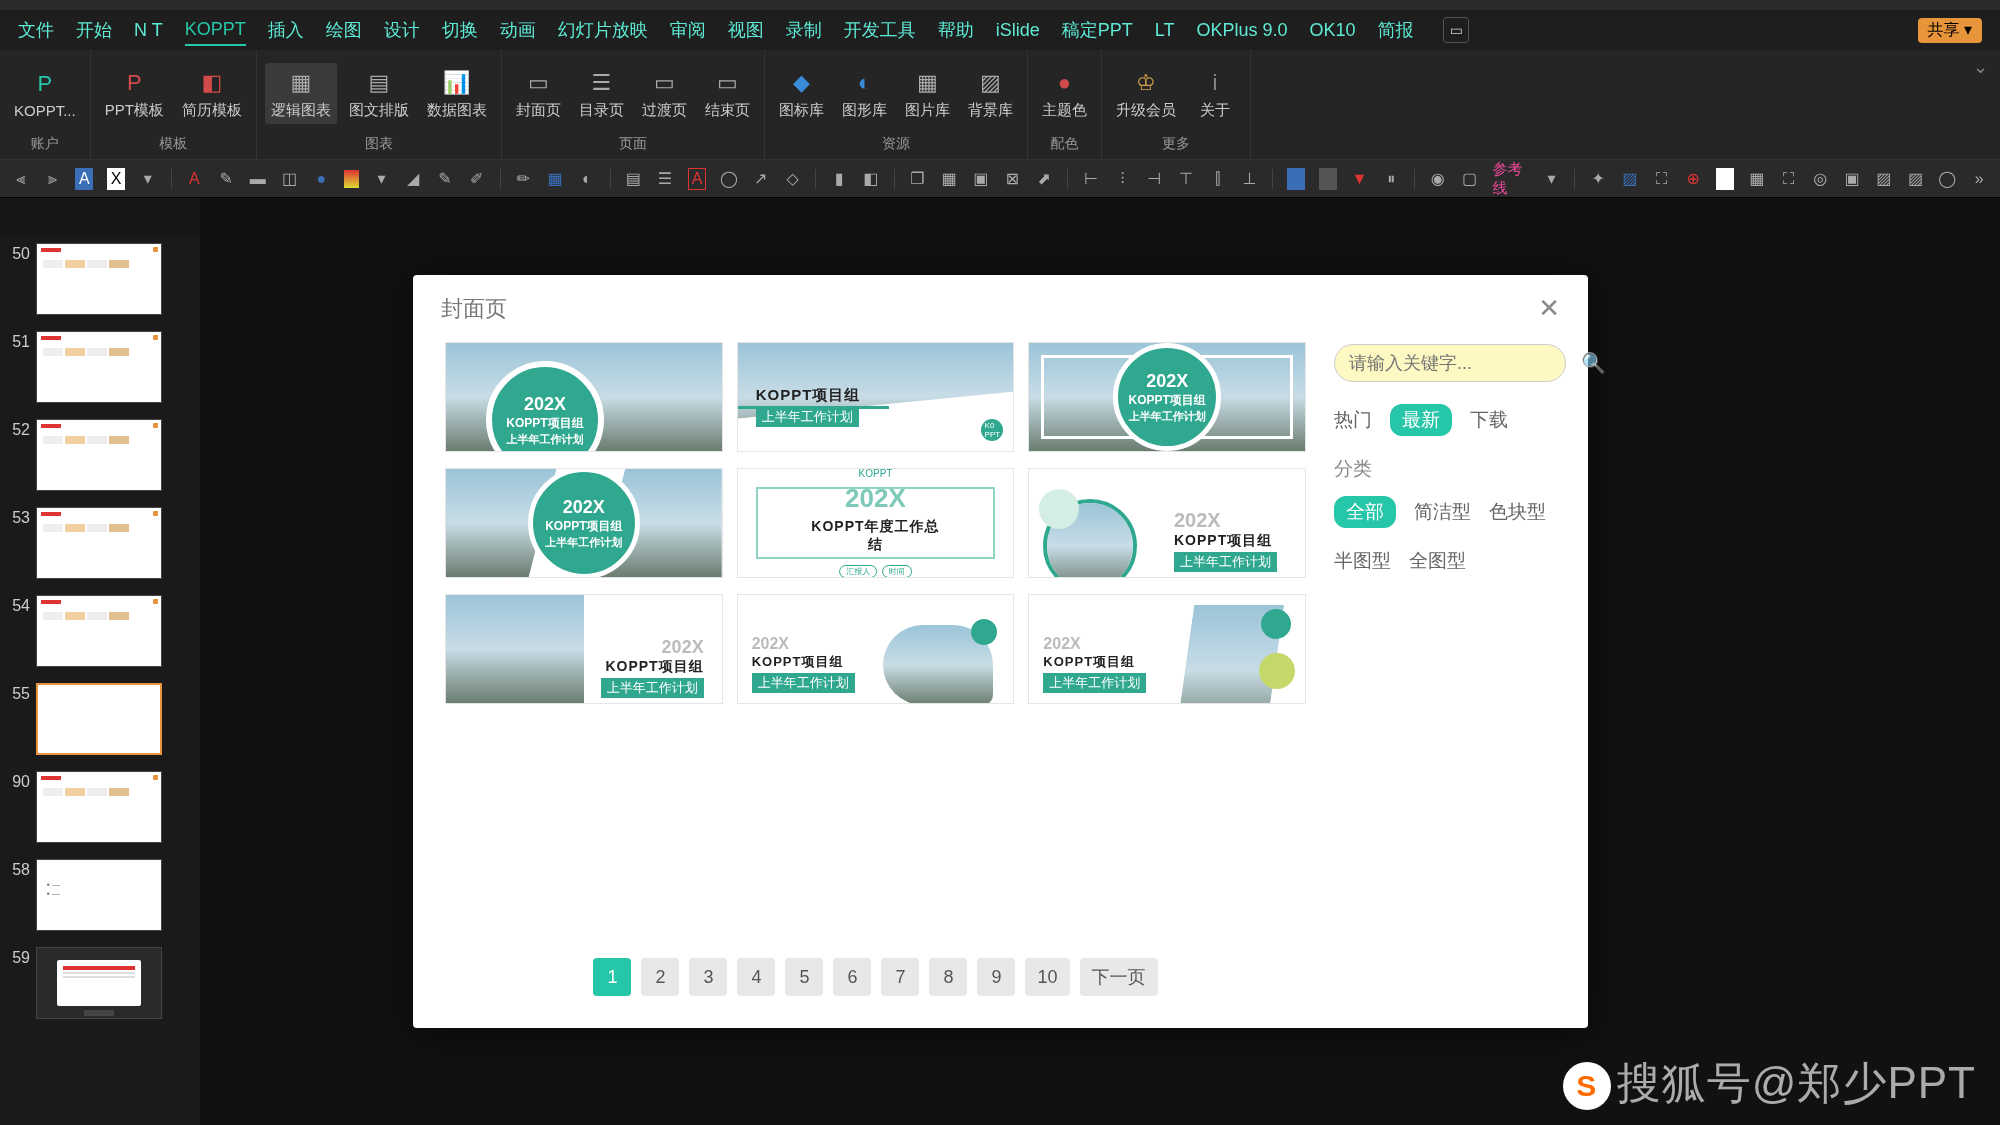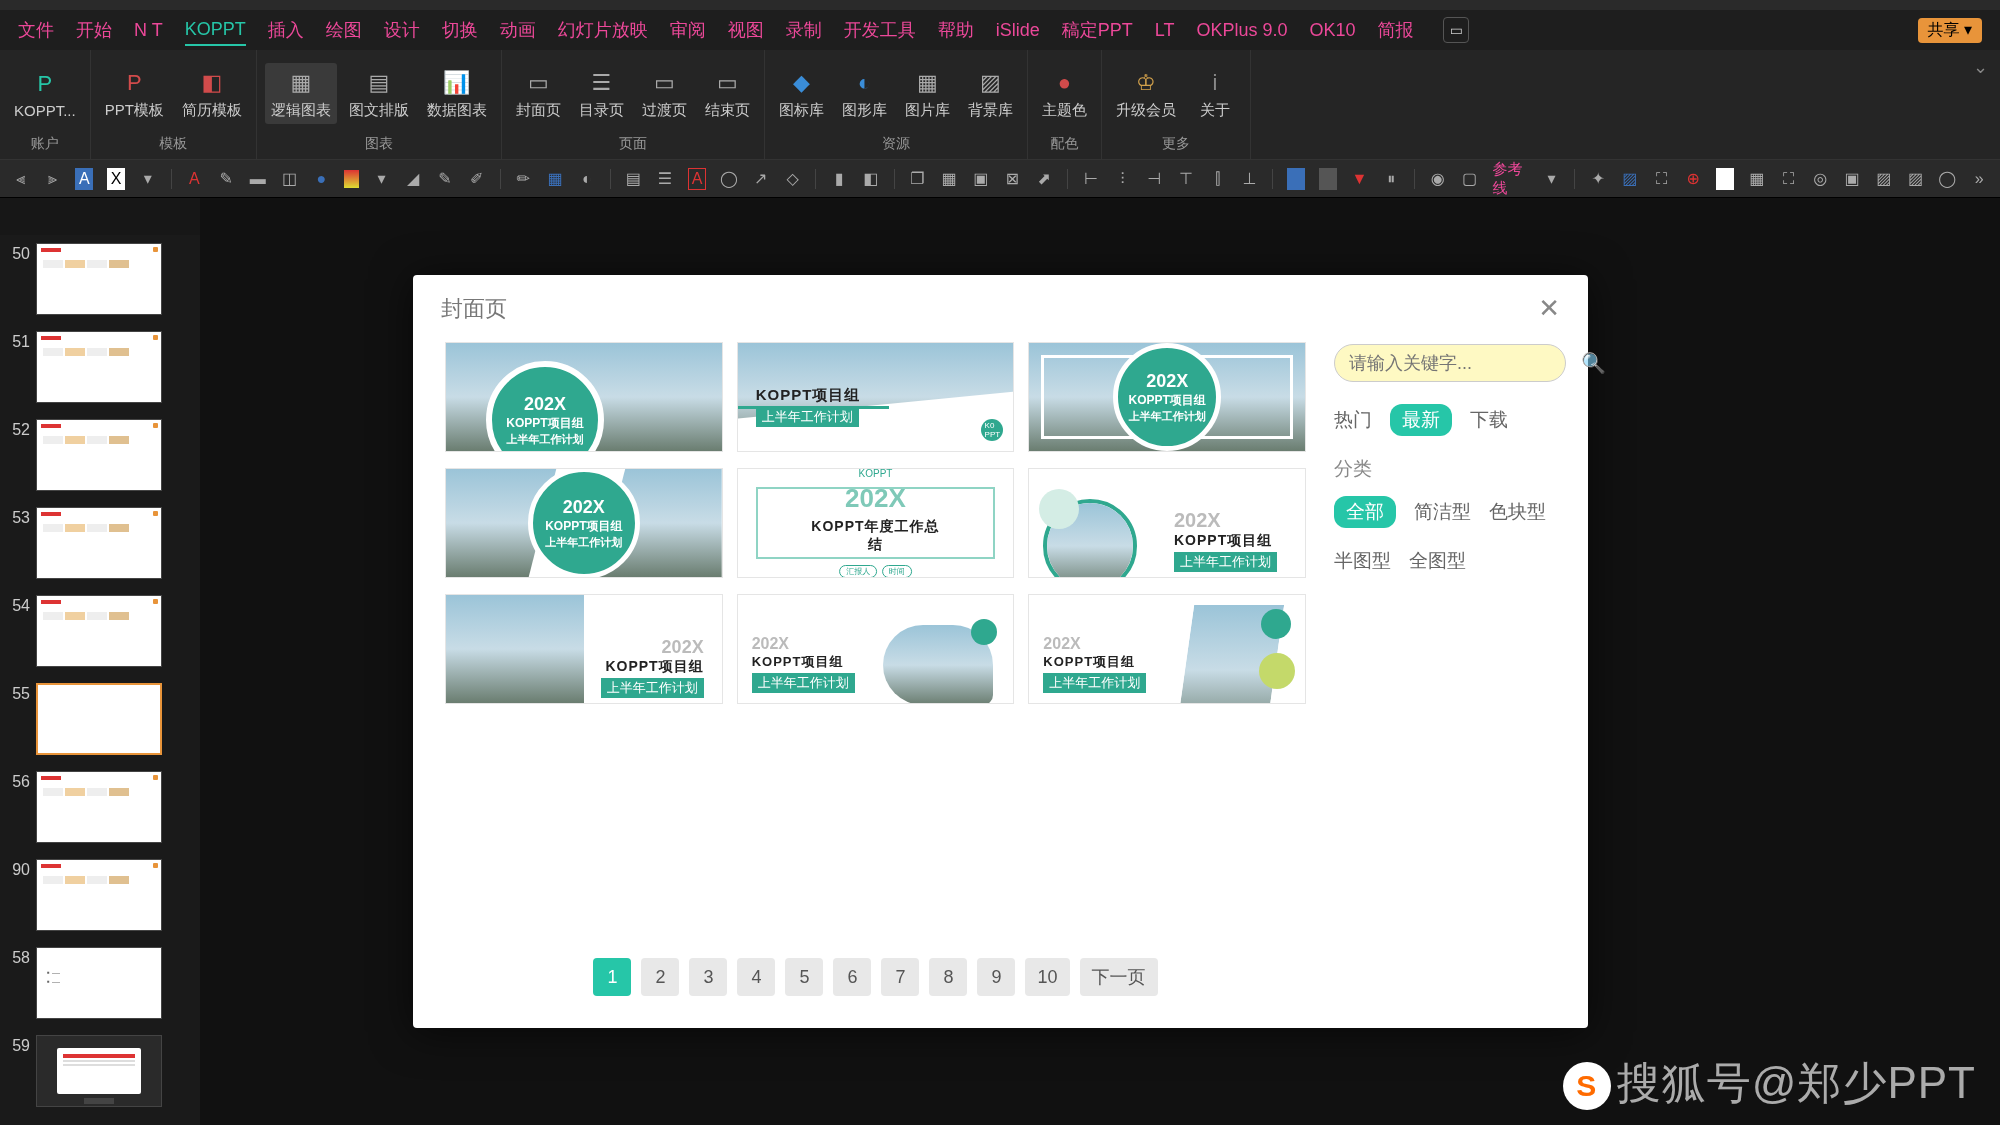--- a/index.html
+++ b/index.html
@@ -1,21 +1,21 @@
 <!DOCTYPE html>
 <html><head>
 <meta charset="utf-8">
 <style>
 * { margin: 0; padding: 0; box-sizing: border-box; font-family: "Microsoft YaHei", Arial, sans-serif; }
 body { background: #1a1a1a; color: #ccc; width: 2000px; height: 1125px; overflow: hidden; position: relative; }
 
 .titlebar { height: 10px; background: #2a2a2a; }
 
 .menubar { display: flex; align-items: center; height: 40px; background: #1e1e1e; padding: 0 18px; gap: 22px; font-size: 18px; }
-.menu-item { color: #ec4899; cursor: pointer; padding: 4px 0; }
+.menu-item { color: #5eead4; cursor: pointer; padding: 4px 0; }
 .menu-item.active { color: #26c6a8; border-bottom: 2px solid #26c6a8; }
 
 .share-btn { margin-left: auto; background: #e8943a; color: #000; padding: 2px 10px; border-radius: 4px; font-size: 16px; }
 .help-icon { width: 26px; height: 26px; border: 1px solid #555; border-radius: 4px; display: flex; align-items: center; justify-content: center; font-size: 14px; margin-left: 8px; }
 
 .ribbon { display: flex; height: 110px; background: #252525; border-bottom: 1px solid #333; }
 .ribbon-group { display: flex; flex-direction: column; border-right: 1px solid #333; padding: 4px 8px; }
 .ribbon-row { display: flex; flex: 1; align-items: center; gap: 6px; }
 .ribbon-btn { display: flex; flex-direction: column; align-items: center; justify-content: center; padding: 4px 6px; cursor: pointer; border-radius: 3px; min-width: 54px; }
 .ribbon-btn.highlight { background: #3a3a3a; }
@@ -363,35 +363,20 @@
               <div style="width:20px;height:8px;background:#e0c090;"></div>
             </div>
           </div>
         </div>
       </div>
       <div class="thumb-item">
         <div class="thumb-num">55</div>
         <div class="thumb-slide selected"></div>
       </div>
       <div class="thumb-item">
-        <div class="thumb-num">56</div>
-        <div class="thumb-slide">
-          <div class="thumb-bar-red"></div>
-          <div class="thumb-dot-orange"></div>
-          <div class="thumb-content">
-            <div style="display:flex;flex-wrap:wrap;gap:2px;padding-top:10px;">
-              <div style="width:20px;height:8px;background:#eee;"></div>
-              <div style="width:20px;height:8px;background:#f0d0a0;"></div>
-              <div style="width:20px;height:8px;background:#eee;"></div>
-              <div style="width:20px;height:8px;background:#e0c090;"></div>
-            </div>
-          </div>
-        </div>
-      </div>
-      <div class="thumb-item">
         <div class="thumb-num">90</div>
         <div class="thumb-slide">
           <div class="thumb-bar-red"></div>
           <div class="thumb-dot-orange"></div>
           <div class="thumb-content">
             <div style="display:flex;flex-wrap:wrap;gap:2px;padding-top:10px;">
               <div style="width:20px;height:8px;background:#eee;"></div>
               <div style="width:20px;height:8px;background:#f0d0a0;"></div>
               <div style="width:20px;height:8px;background:#eee;"></div>
               <div style="width:20px;height:8px;background:#e0c090;"></div>

